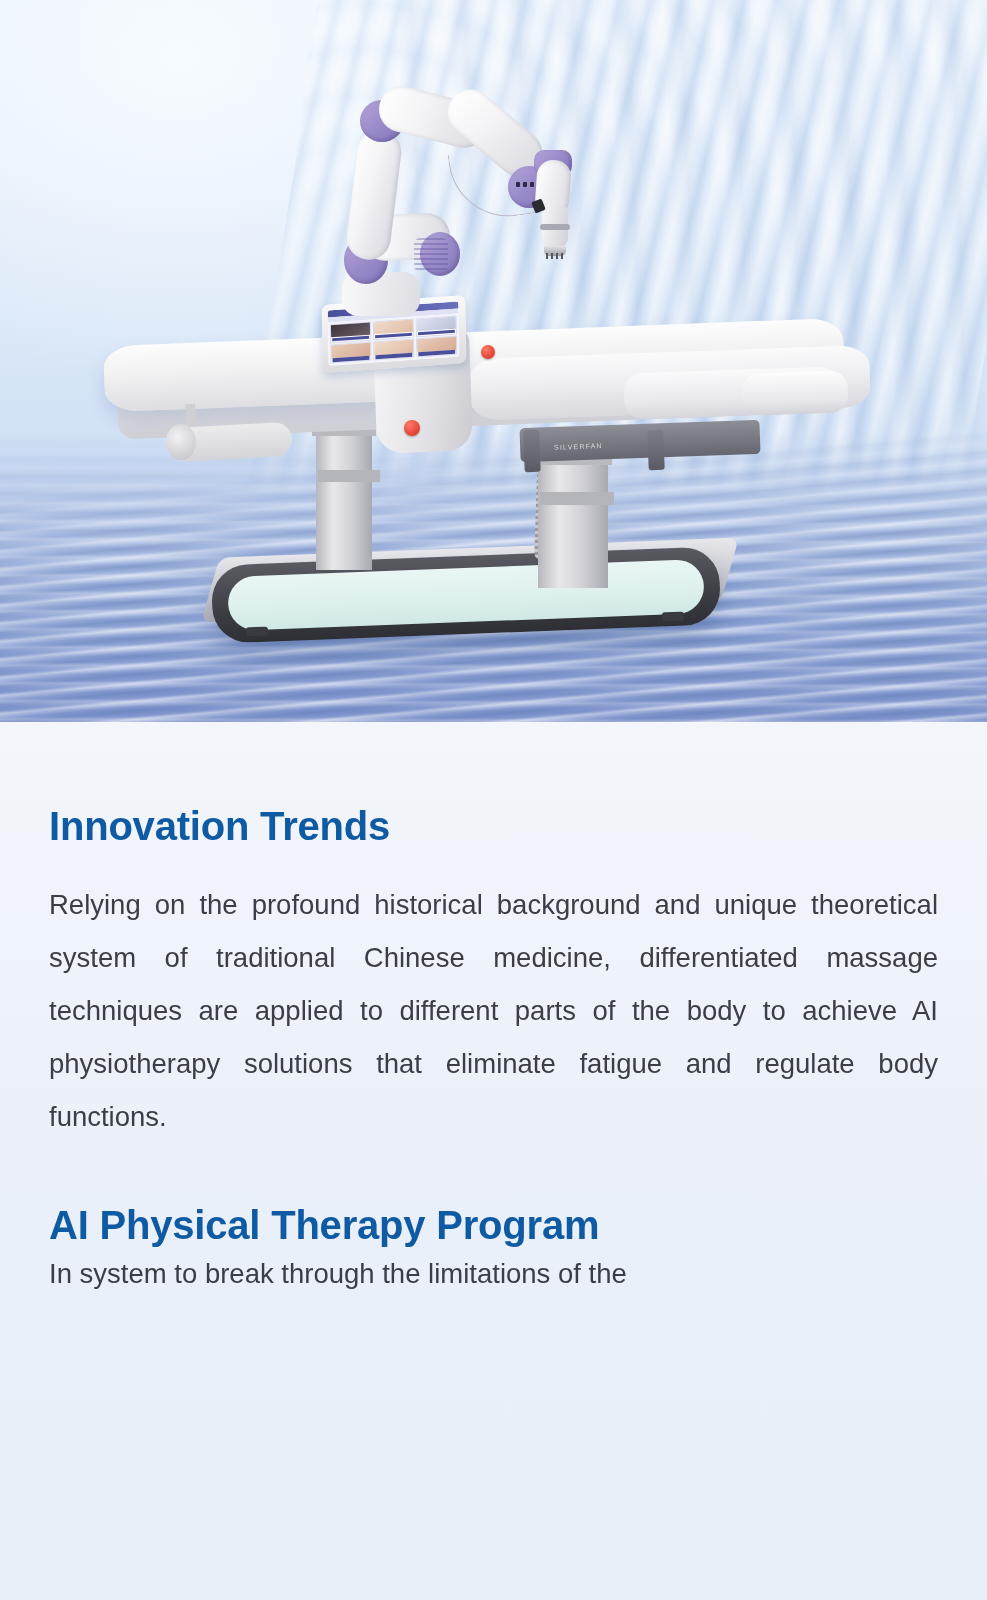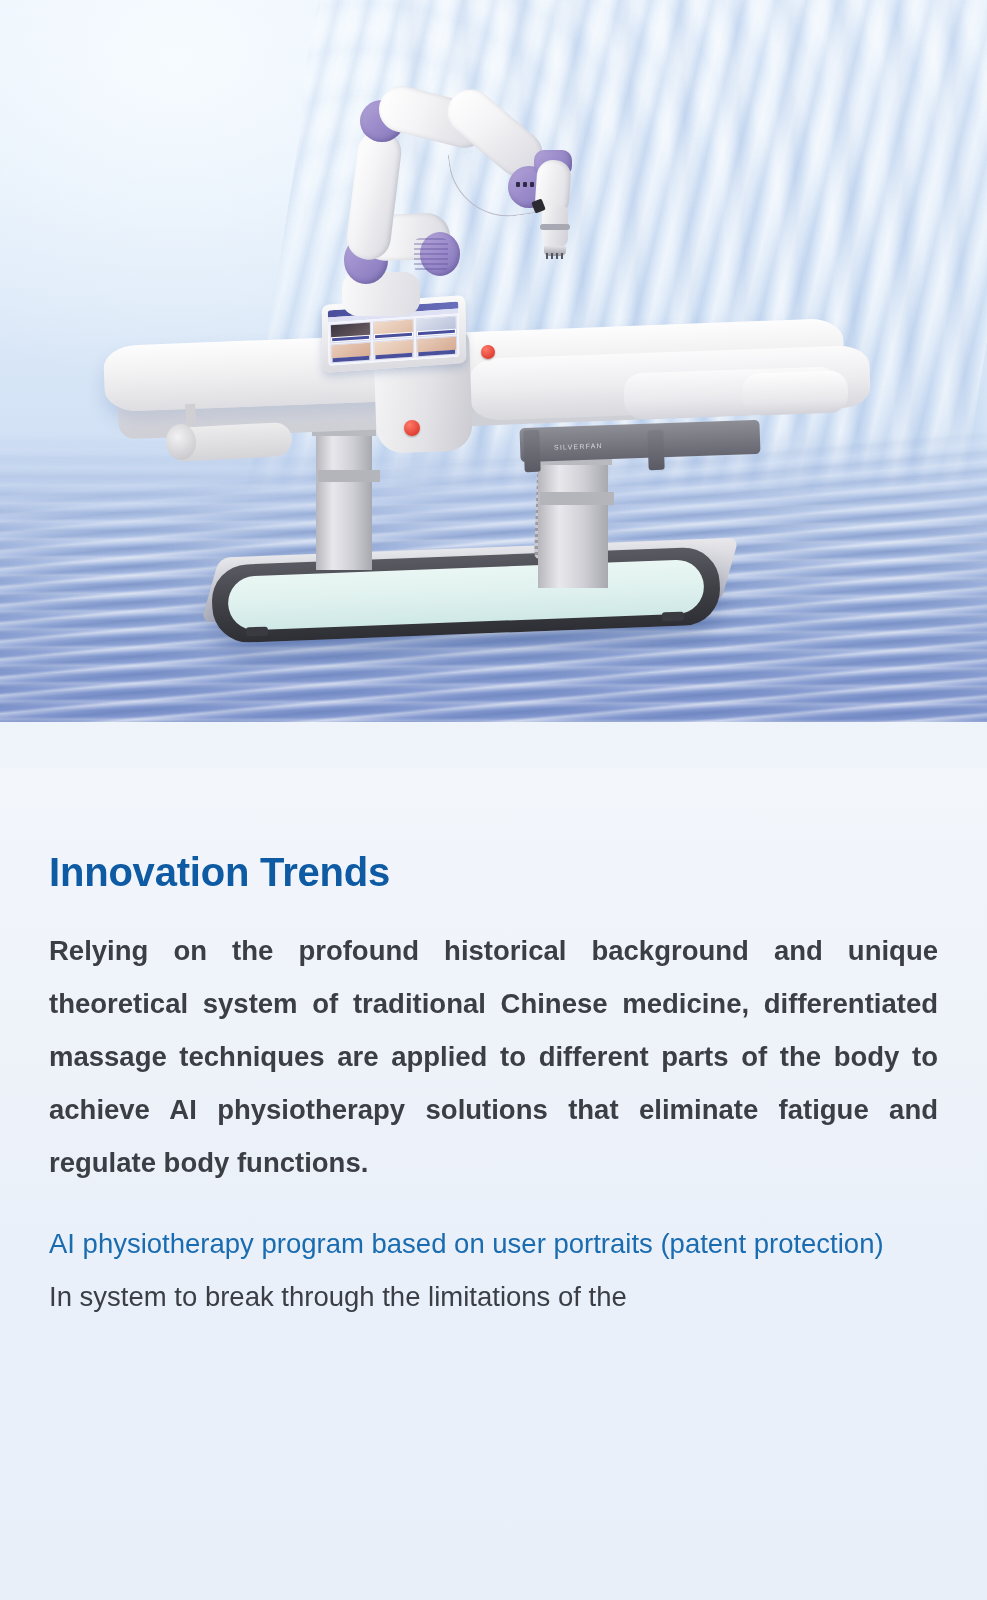--- a/index.html
+++ b/index.html
@@ -421,33 +421,32 @@
     background: linear-gradient(180deg,#f3f6fb 0%, #eaf0f9 55%, #e9eff8 100%);
     height: 878px;
   }
 
   h2.section-title {
     font-size: 40px;
     font-weight: bold;
     color: #0e5ba4;
     letter-spacing: -0.2px;
     line-height: 1.1;
-    margin-top: 46px;
   }
   #innovation-title { padding-top: 82px; }
   #program-title { padding-top: 60px; font-size: 40px; }
 
   p.body-text {
     margin-top: 30px;
     font-size: 27.5px;
     line-height: 53px;
     color: #3b3f45;
     text-align: justify;
     text-justify: inter-word;
-    font-weight: 700;
+    font-weight: 400;
   }
 
   p.accent-text {
     margin-top: 28px;
     font-size: 27.5px;
     line-height: 53px;
     color: #1a6cb0;
     text-align: justify;
     text-justify: inter-word;
     font-weight: 300;
@@ -569,19 +568,19 @@
       <div class="tool-tip"></div>
     </div>
   </section>
 
   <section class="content">
 
     <h2 class="section-title" id="innovation-title">Innovation Trends</h2>
 
     <p class="body-text">Relying on the profound historical background and unique theoretical system of traditional Chinese medicine, differentiated massage techniques are applied to different parts of the body to achieve AI physiotherapy solutions that eliminate fatigue and regulate body functions.</p>
 
-
-    <p class="accent-text">AI physiotherapy program based on user portraits (patent protection)</p>
+    <h2 class="section-title" id="program-title">AI Physical Therapy Program</h2>
+
 
     <p class="tail-text">In system to break through the limitations of the</p>
 
   </section>
 </div>
 
 </body></html>

